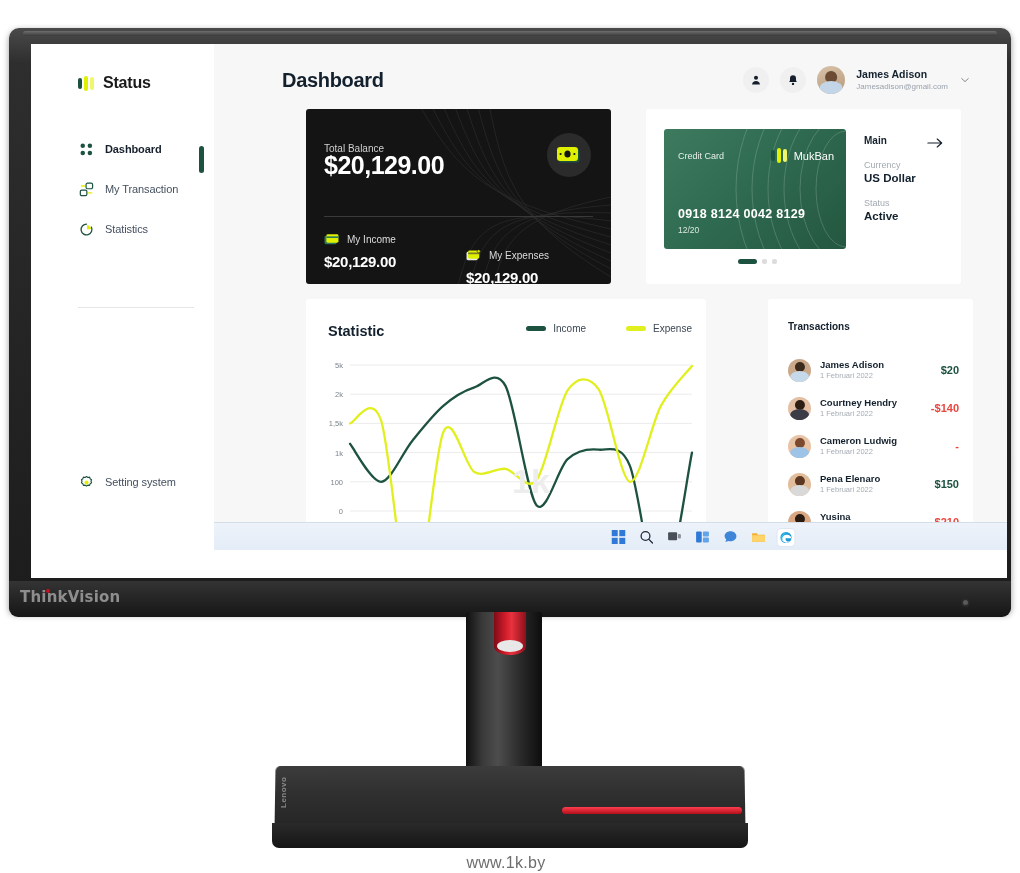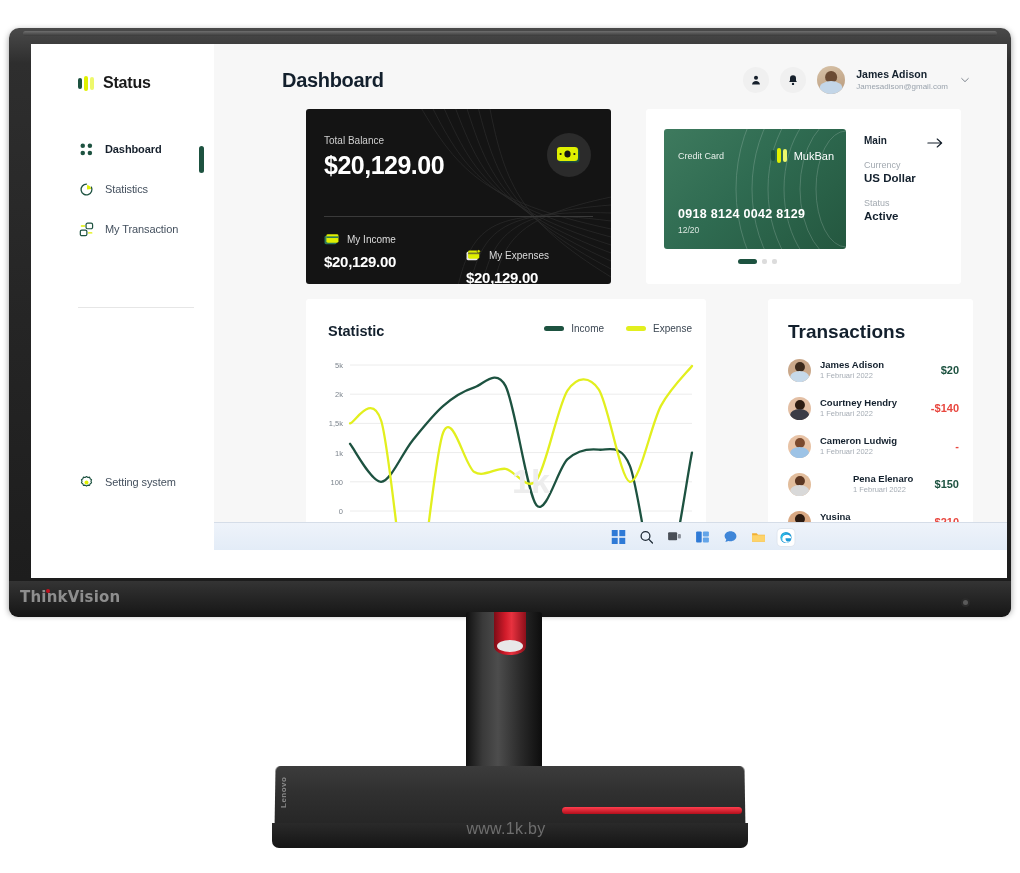--- a/index.html
+++ b/index.html
@@ -78,21 +78,21 @@
     background: linear-gradient(180deg,#ff3d4d,#b30f1c);
     border-radius: 4px;
   }
   .lenovo-badge {
     position: absolute; left: 288px; top: 799px;
     font-size: 8px; color: #8a8a8a; font-weight: 700;
     transform: rotate(-90deg); transform-origin: left bottom;
     letter-spacing: .5px;
   }
   .watermark {
-    position: absolute; left: 0; top: 820px; width: 1012px;
+    position: absolute; left: 0; top: 854px; width: 1012px;
     text-align: center; font-size: 16px; color: #6e6e6e;
     letter-spacing: .3px; user-select: none;
   }
 
   
   .app { position: absolute; inset: 0; background: #ffffff; }
   .sidebar {
     position: absolute; left: 0; top: 0; width: 183px; height: 506px;
     background: #ffffff;
   }
@@ -151,21 +151,21 @@
   .user-name { font-size: 10.5px; font-weight: 700; color: #13202d; }
   .user-mail { font-size: 8px; color: #9aa3ad; }
   .chev { width: 12px; height: 12px; cursor: pointer; }
 
   
   .balance-card {
     position: absolute; left: 92px; top: 65px; width: 305px; height: 175px;
     background: #141414; border-radius: 3px; overflow: hidden;
   }
   .swirl { position: absolute; inset: 0; opacity: .5; }
-  .bal-label { position: absolute; left: 18px; top: 26px; font-size: 10px; color: #cfcfcf; }
+  .bal-label { position: absolute; left: 18px; top: 34px; font-size: 10px; color: #cfcfcf; }
   .bal-amount { position: absolute; left: 18px; top: 42px; font-size: 25px; font-weight: 700; color: #fff; letter-spacing: -.5px; }
   .bal-coin {
     position: absolute; right: 20px; top: 24px; width: 44px; height: 44px; border-radius: 50%;
     background: #2b2b2b; display: flex; align-items: center; justify-content: center;
   }
   .bal-divider { position: absolute; left: 18px; right: 18px; top: 107px; height: 1px; background: #3a3a3a; }
   .stat-col { position: absolute; top: 124px; }
   .stat-col.c1 { left: 18px; } .stat-col.c2 { left: 160px; margin-top: 16px; }
   .stat-head { display: flex; align-items: center; gap: 8px; }
   .stat-name { font-size: 10px; color: #dcdcdc; }
@@ -195,37 +195,37 @@
   .acct-arrow { position: absolute; right: 18px; top: 28px; width: 16px; height: 12px; }
   .acct-k { margin-top: 14px; font-size: 9px; color: #a2a9b0; }
   .acct-v { margin-top: 2px; font-size: 11.5px; font-weight: 700; color: #13202d; }
 
   
   .stat-panel {
     position: absolute; left: 92px; top: 255px; width: 400px; height: 245px;
     background: #fff; border-radius: 3px;
   }
   .stat-title { position: absolute; left: 22px; top: 24px; font-size: 14.5px; font-weight: 700; color: #13202d; }
-  .legend { position: absolute; right: 14px; top: 24px; display: flex; gap: 22px; align-items: flex-start; }
+  .legend { position: absolute; right: 14px; top: 24px; display: flex; gap: 40px; align-items: flex-start; }
   .lg { display: flex; align-items: center; gap: 7px; }
   .lg-swatch { width: 20px; height: 5px; border-radius: 3px; }
   .lg-text { font-size: 10px; color: #3c4753; }
   .chart-wrap { position: absolute; left: 10px; top: 58px; width: 382px; height: 180px; }
   .chart-svg { width: 100%; height: 100%; display: block; }
   .chart-mark {
     position: absolute; left: 196px; top: 105px; width: 64px; height: 58px;
     color: #ededed; font-size: 34px; font-weight: 700; pointer-events: none;
   }
 
   
   .tx-panel {
     position: absolute; left: 554px; top: 255px; width: 205px; height: 245px;
     background: #fff; border-radius: 3px;
   }
-  .tx-title { position: absolute; left: 20px; top: 22px; font-size: 19px; font-weight: 700; color: #13202d; }
+  .tx-title { position: absolute; left: 20px; top: 22px; font-size: 10px; font-weight: 700; color: #13202d; }
   .tx-list { position: absolute; left: 20px; top: 52px; right: 14px; }
   .tx-row { display: flex; align-items: center; gap: 9px; height: 38px; }
   .tx-av { width: 23px; height: 23px; border-radius: 50%; flex: 0 0 23px; position: relative; overflow: hidden; }
   .tx-av .h { position:absolute; left:50%; top:16%; width:44%; height:44%; transform:translateX(-50%); border-radius:50%; }
   .tx-av .b { position:absolute; left:50%; bottom:-8%; width:86%; height:54%; transform:translateX(-50%); border-radius:50% 50% 0 0; }
   .tx-mid { flex: 1 1 auto; line-height: 1.3; min-width: 0; }
   .tx-name { font-size: 9.5px; font-weight: 700; color: #13202d; white-space: nowrap; }
   .tx-date { font-size: 7.5px; color: #a6adb5; }
   .tx-amt { font-size: 11px; font-weight: 700; white-space: nowrap; }
 
@@ -269,33 +269,33 @@
                 <circle cx="4" cy="4" r="2.4" fill="#1d5240"></circle>
                   <circle cx="11.6" cy="4" r="2.4" fill="#1d5240"></circle>
                 <circle cx="4" cy="11.6" r="2.4" fill="#1d5240"></circle>
                   <circle cx="11.6" cy="11.6" r="2.4" fill="#1d5240"></circle>
               </svg>
               <span class="nav-label">Dashboard</span>
             </div>
 
             <div class="nav-item">
               <svg class="nav-ico" viewBox="0 0 16 16">
-                <path d="M8 2.2a5.8 5.8 0 1 0 5.2 3.2" fill="none" stroke="#1d5240" stroke-width="1.4" stroke-linecap="round"></path>
-                <path d="M8.6 3.1a4.9 4.9 0 0 1 4.3 4.3L8.6 8Z" fill="#dff000"></path>
-              </svg>
-              <span class="nav-label">Statistics</span>
-            </div>
-
-            <div class="nav-item">
-              <svg class="nav-ico" viewBox="0 0 16 16">
                 <rect x="7.5" y="1.2" width="7" height="6" rx="1.6" fill="none" stroke="#1d5240" stroke-width="1.3"></rect>
                 <rect x="1.4" y="8.6" width="7" height="6" rx="1.6" fill="none" stroke="#1d5240" stroke-width="1.3"></rect>
                 <path d="M6 4.2H2.6M10.2 11.6h3.4" stroke="#dff000" stroke-width="1.5" stroke-linecap="round"></path>
               </svg>
               <span class="nav-label">My Transaction</span>
+            </div>
+
+            <div class="nav-item">
+              <svg class="nav-ico" viewBox="0 0 16 16">
+                <path d="M8 2.2a5.8 5.8 0 1 0 5.2 3.2" fill="none" stroke="#1d5240" stroke-width="1.4" stroke-linecap="round"></path>
+                <path d="M8.6 3.1a4.9 4.9 0 0 1 4.3 4.3L8.6 8Z" fill="#dff000"></path>
+              </svg>
+              <span class="nav-label">Statistics</span>
             </div>
 
           </nav>
 
           <div class="nav-divider"></div>
 
 
           <nav class="nav-footer">
             <div class="nav-item">
               <svg class="nav-ico" viewBox="0 0 16 16">
@@ -514,21 +514,21 @@
                     <span class="tx-name" style="display: block;">Cameron Ludwig</span>
                     <span class="tx-date" style="display: block;">1 Februari 2022</span>
                   </span>
                   <span class="tx-amt" style="color:#e8473f">-</span>
                 </div>
                 <div class="tx-row">
                   <span class="tx-av" style="background:#e2bd9c">
                     <span class="h" style="background:#5c3722"></span>
                     <span class="b" style="background:#d9d9d9"></span>
                   </span>
-                  <span class="tx-mid" style="display: block; margin-left: 33px;">
+                  <span class="tx-mid" style="display: block;">
                     <span class="tx-name" style="display: block;">Pena Elenaro</span>
                     <span class="tx-date" style="display: block;">1 Februari 2022</span>
                   </span>
                   <span class="tx-amt" style="color:#1d5240">$150</span>
                 </div>
                 <div class="tx-row">
                   <span class="tx-av" style="background:#d9a882">
                     <span class="h" style="background:#2b1a10"></span>
                     <span class="b" style="background:#b9705a"></span>
                   </span>

